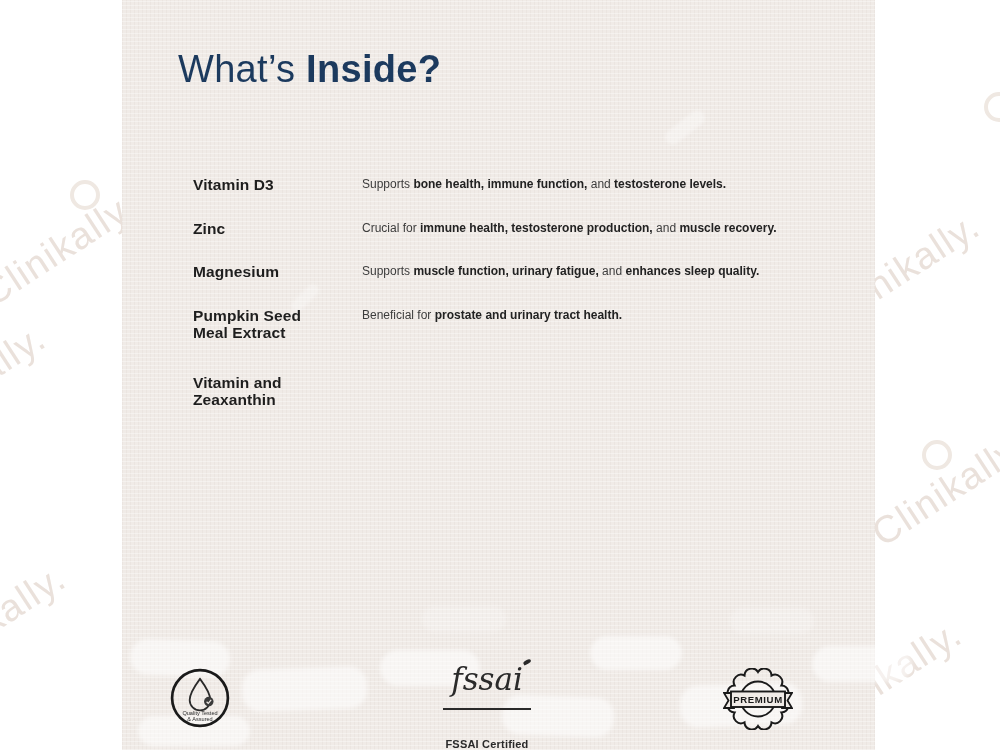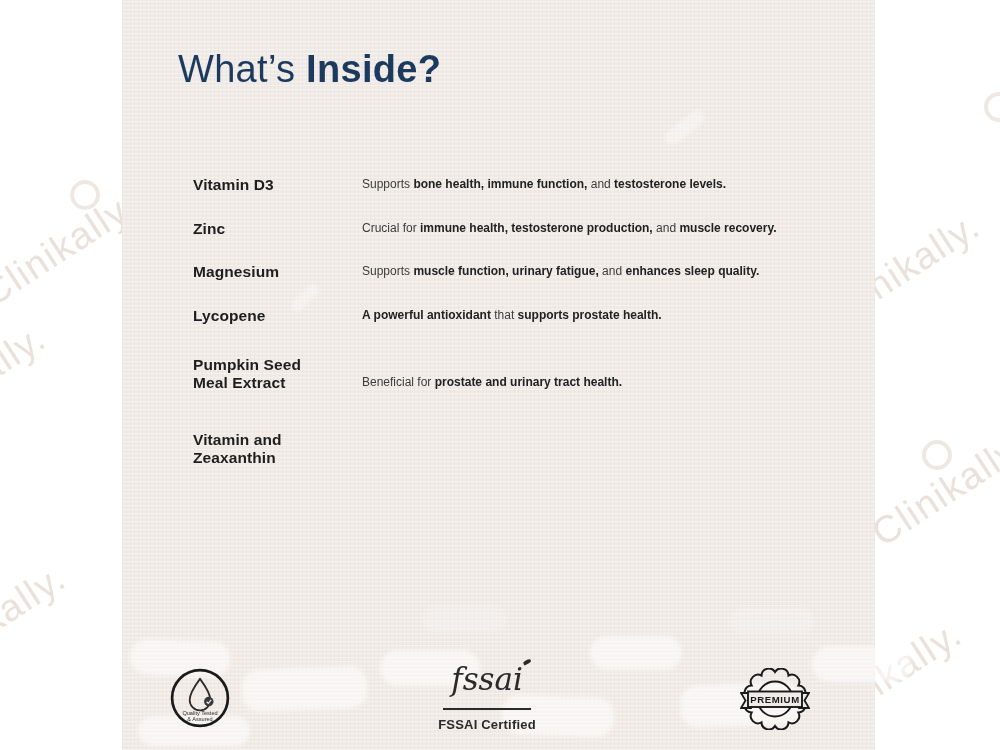--- a/index.html
+++ b/index.html
@@ -60,36 +60,36 @@
     font-size:15.5px;line-height:17.5px;font-weight:700;color:#1e1e1e;letter-spacing:.1px;
   }
   .row .desc{
     width:432px;margin-left:47px;
     font-size:12px;line-height:17.5px;color:#3c3c3c;
   }
   .desc .b{font-weight:700;color:#222222;}
 
   
   .badge-quality{position:absolute;left:47px;top:667px;}
-  .badge-premium{position:absolute;left:618px;top:668px;text-align:right;}
+  .badge-premium{position:absolute;left:601px;top:668px;text-align:right;}
   .badge-fssai{
     position:absolute;left:300px;top:664px;width:130px;
     text-align:center;color:#2a2a2a;
   }
   .fssai-word{
     display:inline-block;position:relative;
     font-family:"DejaVu Serif", serif;font-style:italic;
     font-size:31px;line-height:30px;
     padding:0 8px 14px 8px;border-bottom:2.5px solid #2a2a2a;
   }
   .fssai-leaf{
     position:absolute;right:0px;top:-4px;width:8px;height:3.5px;
     background:#2a2a2a;border-radius:60% 60% 60% 0;transform:rotate(-28deg);
   }
-  .fssai-caption{margin-top:7px;font-size:13px;font-weight:700;letter-spacing:.2px;}
+  .fssai-caption{margin-top:28px;font-size:11px;font-weight:700;letter-spacing:.2px;}
 </style>
 </head>
 <body>
 
 <div class="wm-layer">
   <div class="wm" style="left:-28px;top:228px;">Clinikally.</div>
   <div class="wm" style="left:-118px;top:360px;">Clinikally.</div>
   <div class="wm" style="left:-98px;top:600px;">Clinikally.</div>
   <div class="wm" style="left:816px;top:248px;">Clinikally.</div>
   <div class="wm" style="left:862px;top:468px;">Clinikally.</div>
@@ -126,24 +126,20 @@
     <div class="row">
       <div class="name">Zinc</div>
       <div class="desc"><span>Crucial for </span><span class="b">immune health, testosterone production,</span><span> and </span><span class="b">muscle recovery.</span></div>
     </div>
 
     <div class="row">
       <div class="name">Magnesium</div>
       <div class="desc"><span>Supports </span><span class="b">muscle function, urinary fatigue,</span><span> and </span><span class="b">enhances sleep quality.</span></div>
     </div>
 
-    <div class="row">
-      <div class="name">Lycopene</div>
-      <div class="desc"><span class="b">A powerful antioxidant</span><span> that </span><span class="b">supports prostate health.</span></div>
-    </div>
 
     <div class="row">
       <div class="name">Pumpkin Seed Meal Extract</div>
       <div class="desc"><span>Beneficial for </span><span class="b">prostate and urinary tract health.</span></div>
     </div>
 
     <div class="row">
       <div class="name">Vitamin and Zeaxanthin</div>
     </div>
 

